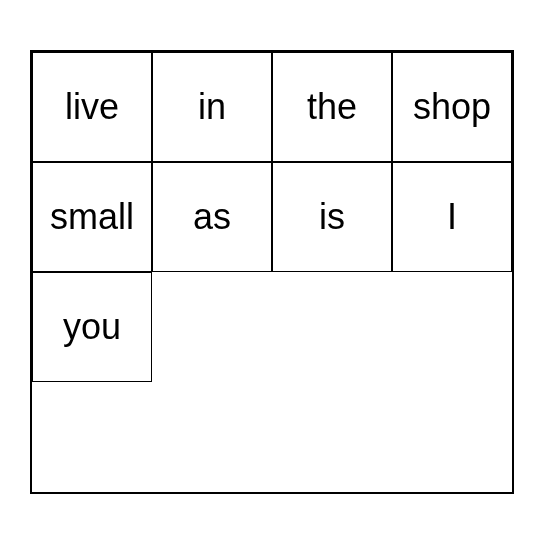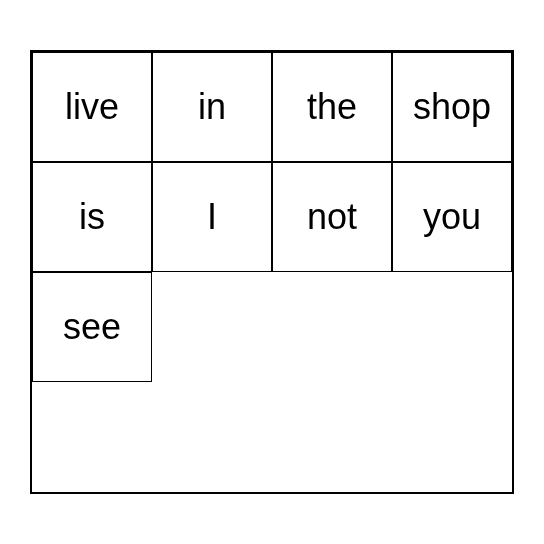--- a/index.html
+++ b/index.html
@@ -36,18 +36,18 @@
     }
   </style>
 </head>
 <body>
 
 <div class="grid-container">
 <div class="grid-cell">live</div>
     <div class="grid-cell">in</div>
     <div class="grid-cell">the</div>
     <div class="grid-cell">shop</div>
+    <div class="grid-cell">small</div>
+    <div class="grid-cell">as</div>
     <div class="grid-cell">is</div>
     <div class="grid-cell">I</div>
-    <div class="grid-cell">not</div>
     <div class="grid-cell">you</div>
-    <div class="grid-cell">see</div>
   </div>
 
 </body></html>

